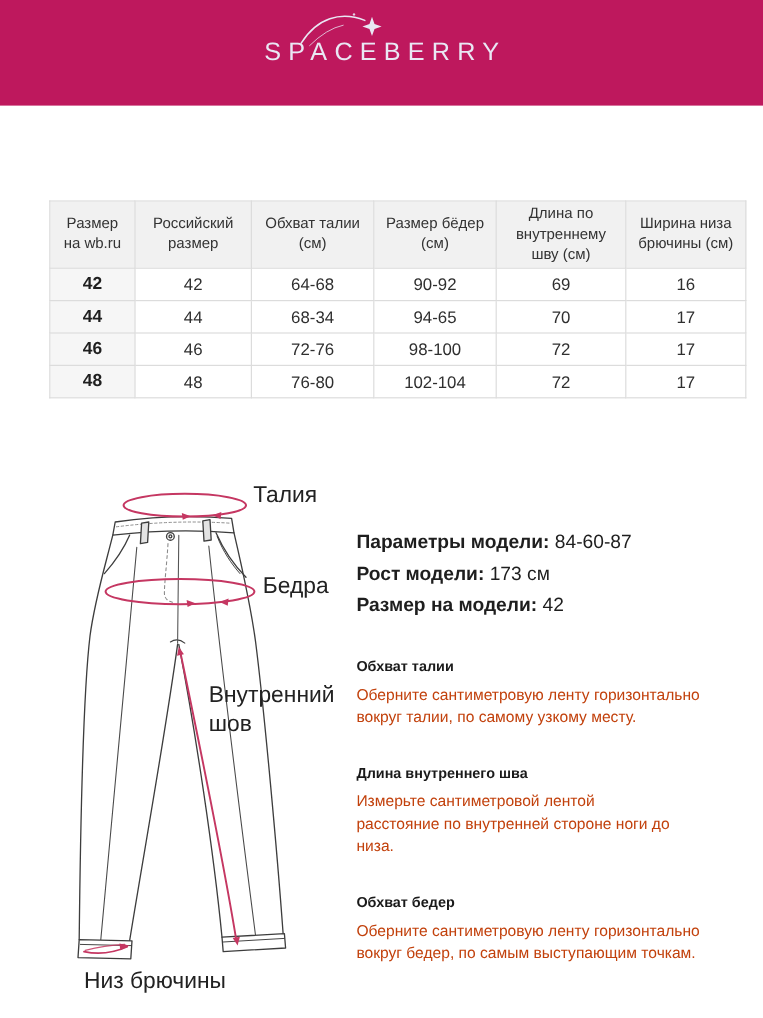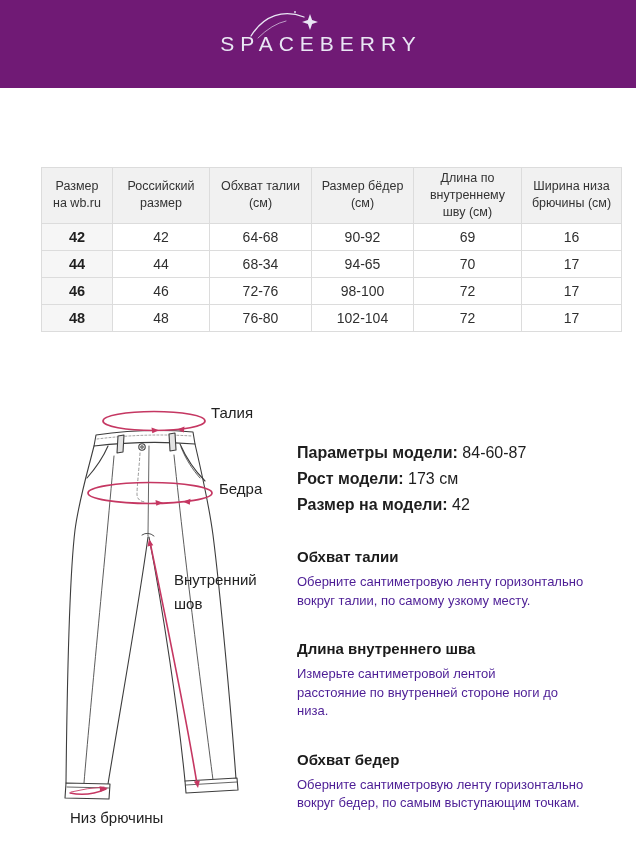--- a/index.html
+++ b/index.html
@@ -7,21 +7,21 @@
   .page {
     position:relative; width:636px; height:848px; overflow:hidden;
     background:#ffffff;
     font-family:"Liberation Sans","DejaVu Sans",sans-serif;
     color:#2f2f2f;
   }
 
   
   .brand-bar {
     position:absolute; top:0; left:0; width:636px; height:88px;
-    background:#701a75; display:flex; align-items:center; justify-content:center;
+    background:#be185d; display:flex; align-items:center; justify-content:center;
   }
   .logo { position:relative; padding-left:6px; }
   .logo-text {
     color:#e9e7f4; font-size:21px; font-weight:400; letter-spacing:6px;
   }
   .logo-star { position:absolute; left:34px; top:-24px; width:84px; height:34px; }
 
   
   .size-table-wrap { position:absolute; left:28px; top:167px; width:580px;padding-left:13px; }
   table.size-table { border-collapse:collapse; width:580px; table-layout:fixed; }
@@ -31,35 +31,35 @@
   .size-table th {
     background:#f1f1f1; height:55px; font-size:12.5px; font-weight:500;
     color:#333; line-height:1.35; padding:2px 6px;
   }
   .size-table td { height:27px; font-size:14px; color:#2f2f2f; background:#ffffff; }
   .size-table td.size-col { background:#f6f6f6; font-weight:700; font-size:14.5px; color:#1f1f1f; }
 
   
   .pants-svg { position:absolute; left:30px; top:390px; width:260px; height:458px; }
   .diagram-label {
-    position:absolute; font-size:15px; font-weight:500; color:#222; line-height:24px;
+    position:absolute; font-size:19px; font-weight:500; color:#222; line-height:24px;
   }
   .lbl-waist  { left:211px; top:401px; }
   .lbl-hips   { left:219px; top:477px; }
   .lbl-inseam { left:174px; top:568px; width:100px; }
   .lbl-hem    { left:70px;  top:806px; }
 
   
   .info-col { position:absolute; left:297px; top:440px; width:322px; }
   .mi-line { font-size:16px; line-height:26px; color:#1e1e1e; }
   .mi-label { font-weight:700; }
   .mi-value { font-weight:400;text-align:center; }
   .guide-sec { margin-top:30px; }
-  .guide-sec h3 { font-size:15px; font-weight:700; color:#1a1a1a; margin-bottom:8px; }
-  .guide-sec p  { font-size:13px; line-height:18.5px; color:#4c1d95; max-width:320px; }
+  .guide-sec h3 { font-size:12px; font-weight:700; color:#1a1a1a; margin-bottom:8px; }
+  .guide-sec p  { font-size:13px; line-height:18.5px; color:#c2410c; max-width:320px; }
   .guide-sec p.narrow { max-width:268px; }
 </style>
 </head>
 <body>
 
 <div class="page">
 
   <div class="brand-bar">
     <div class="logo">
       <svg class="logo-star" viewBox="0 0 84 34">

